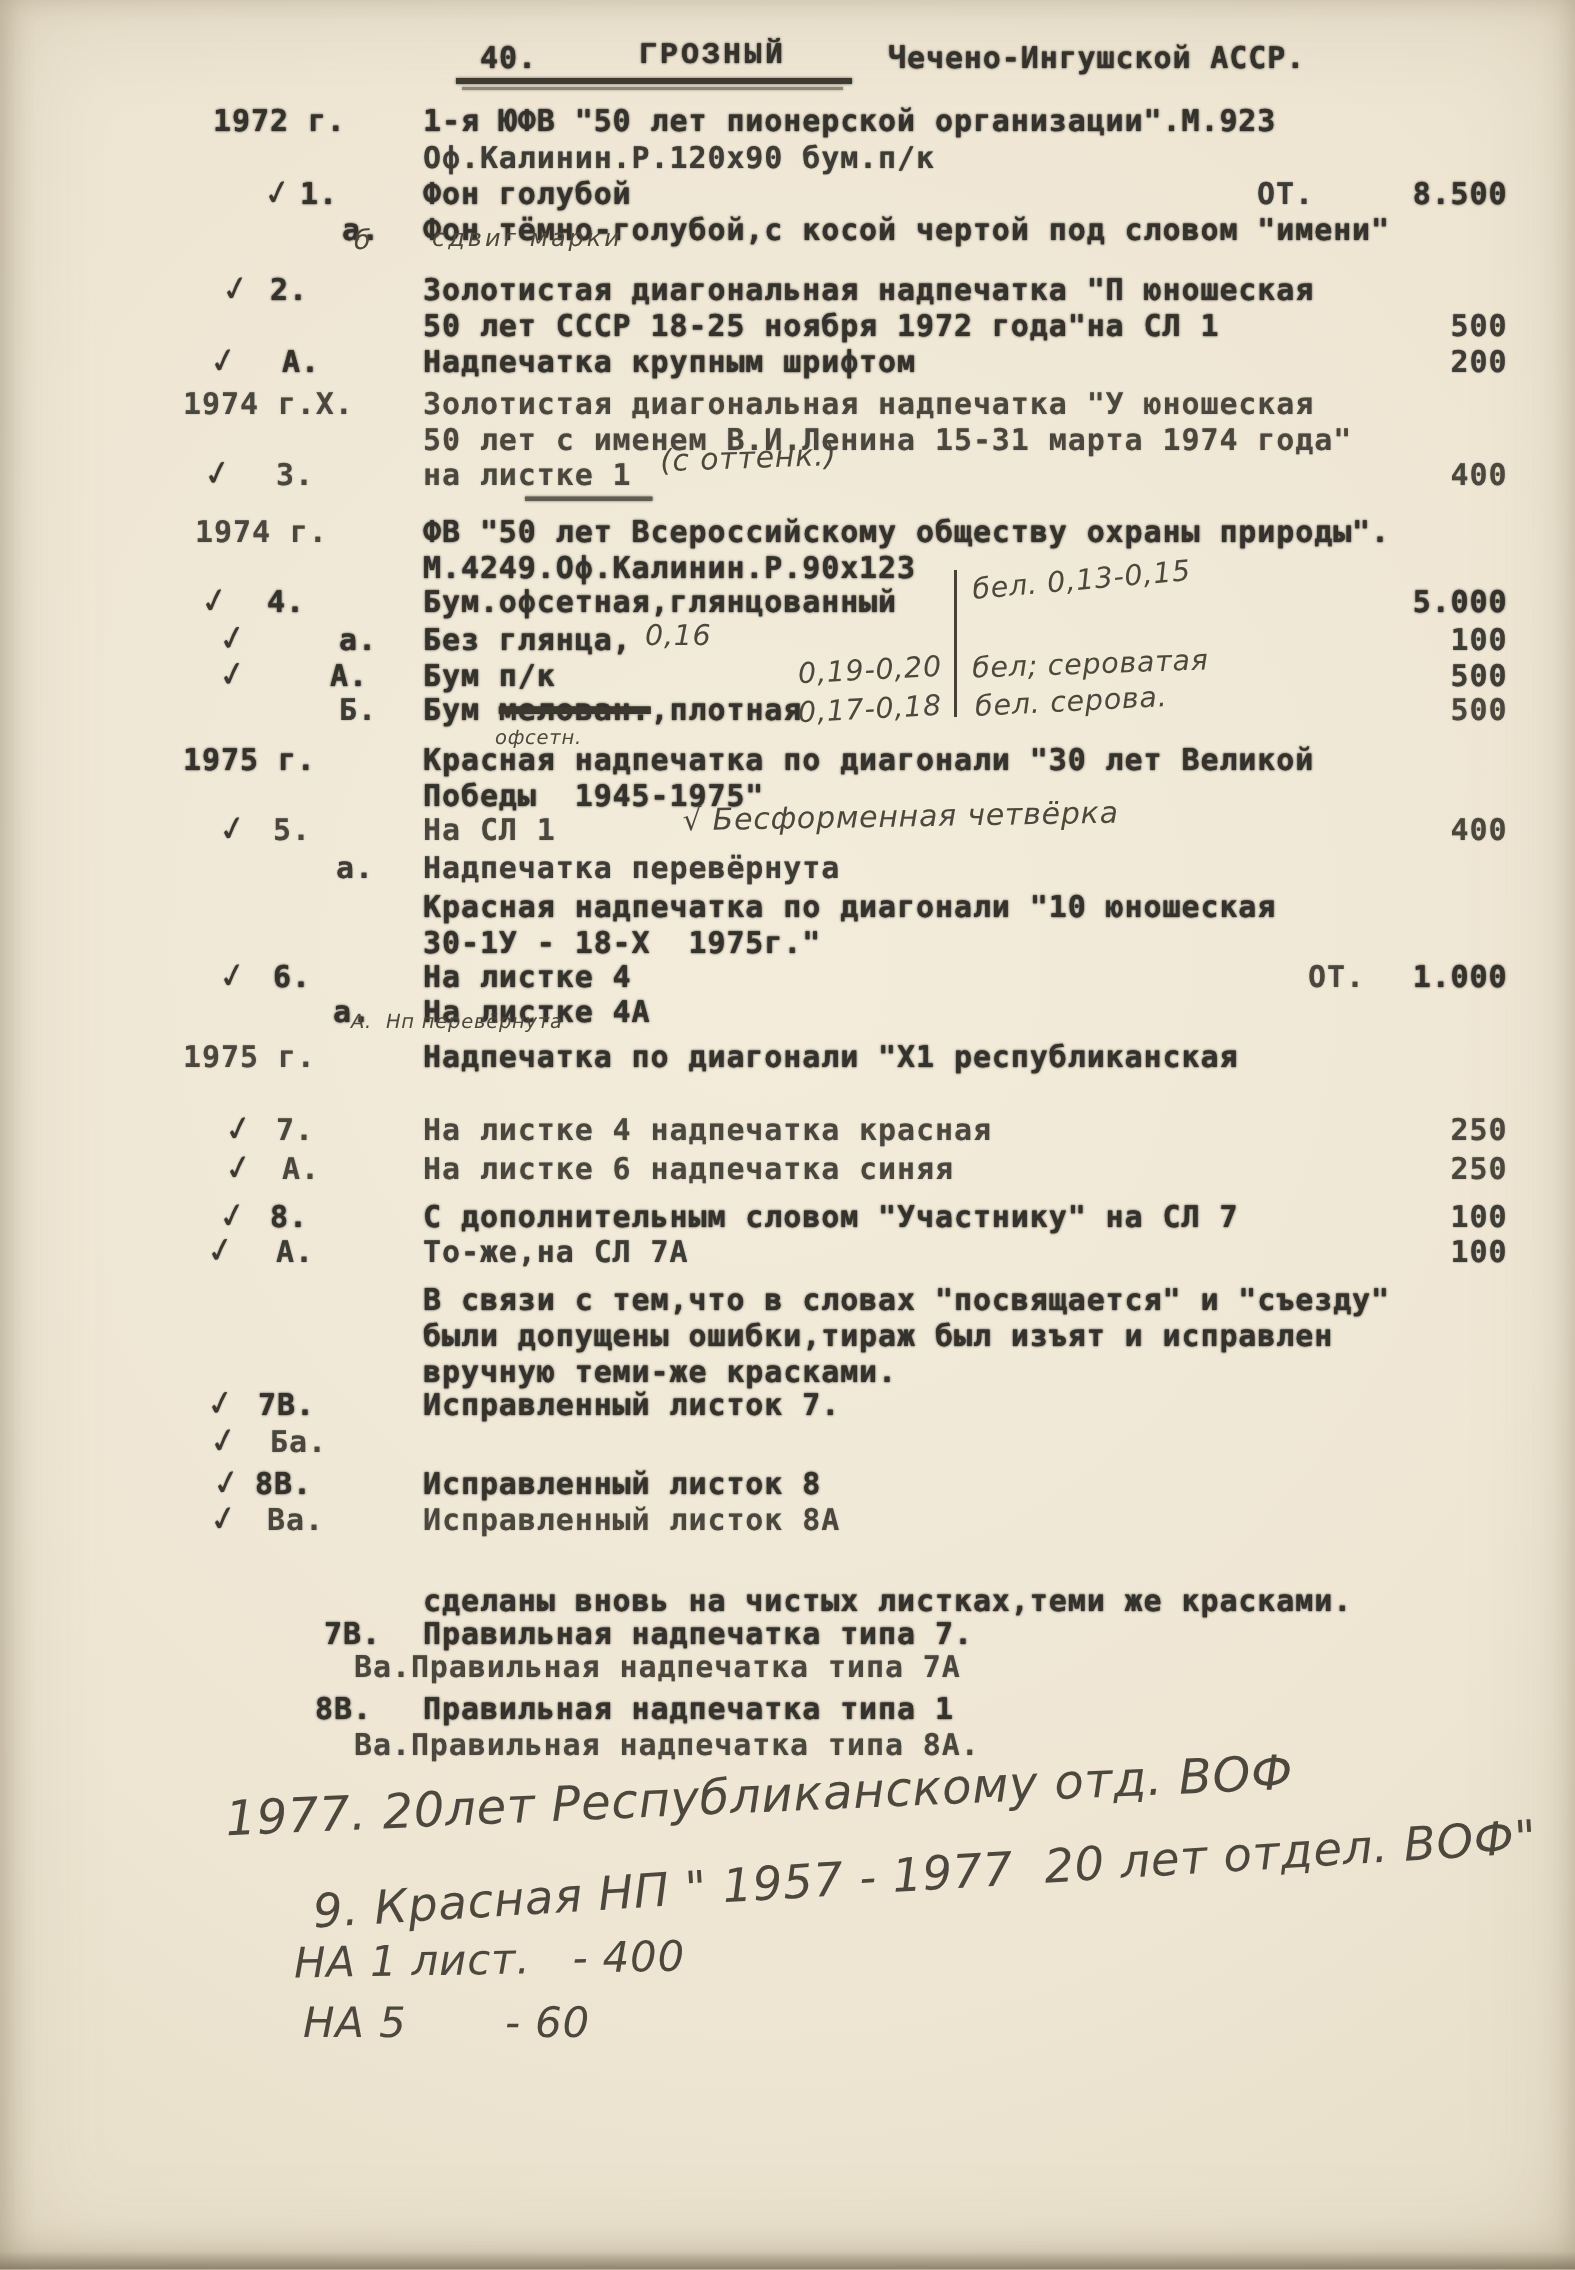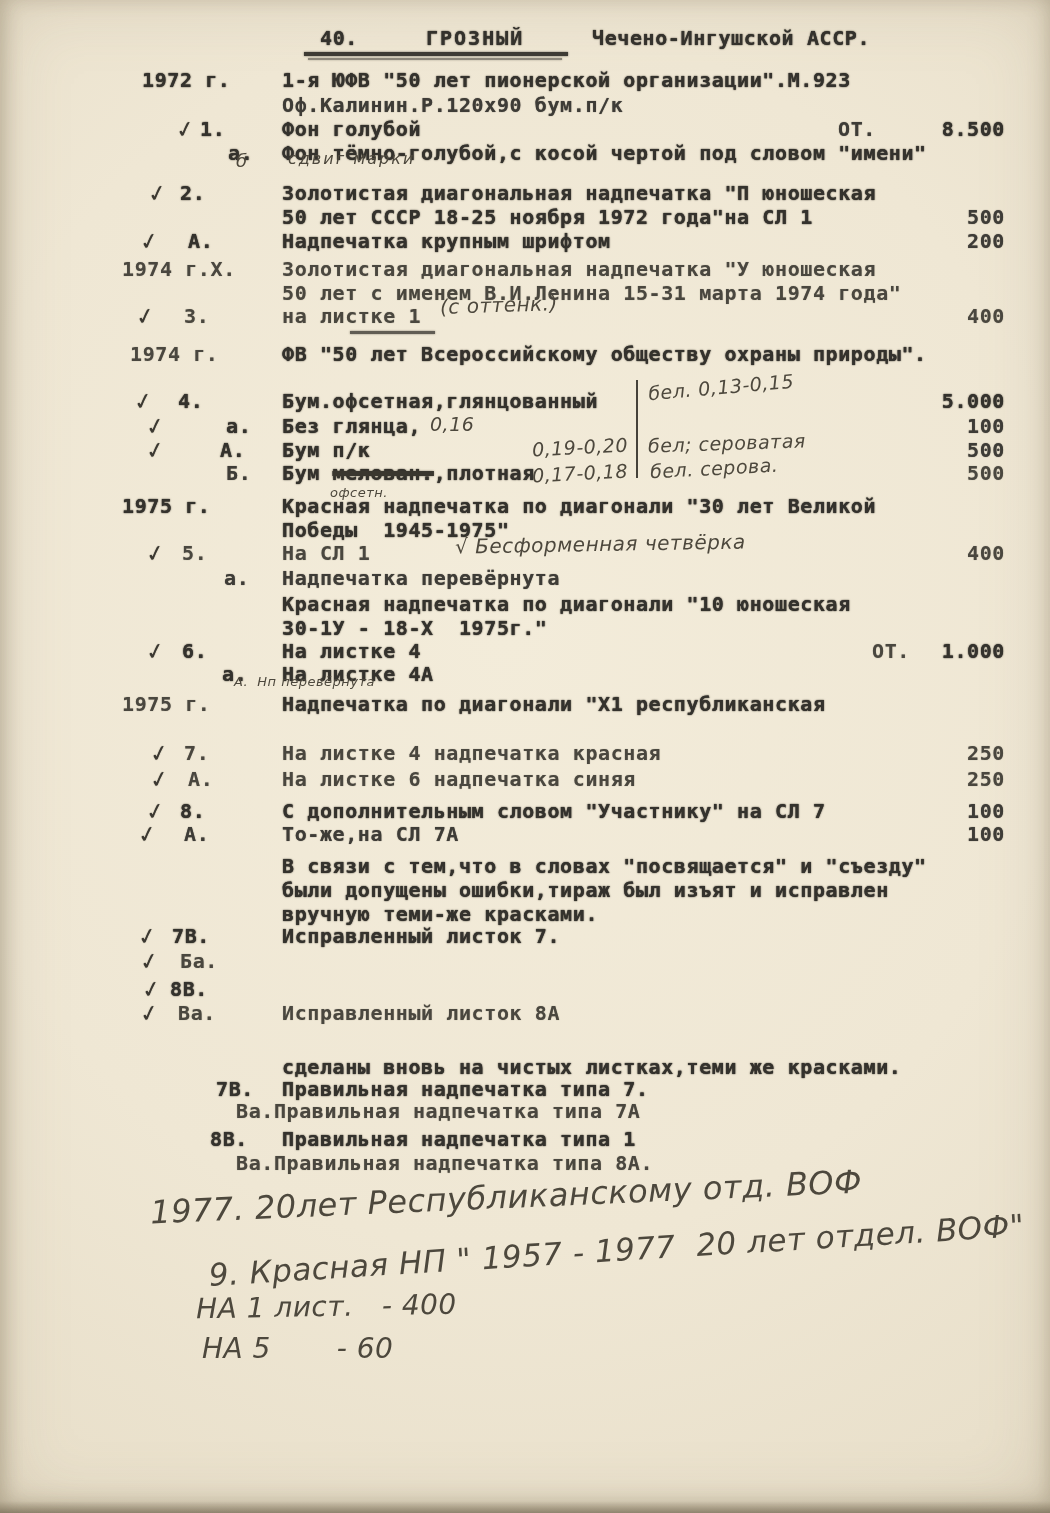--- a/index.html
+++ b/index.html
@@ -25,21 +25,21 @@
     font-size:22px;color:#3b3831;transform:rotate(-10deg) scaleY(1.05);
     text-shadow:0 0 1px rgba(50,46,38,.8);
   }
   .hw{
     position:absolute;white-space:pre;font-family:"DejaVu Sans",sans-serif;font-style:italic;
     color:#4d483d;letter-spacing:.5px;
   }
   .rule{position:absolute;background:#3e3b34;box-shadow:0 0 2px rgba(60,54,44,.8);}
   .vline{position:absolute;width:2px;background:#46423a;}
   .st{text-decoration:line-through;text-decoration-thickness:5px;text-decoration-color:#3a372f;}
-  .hdr{letter-spacing:2px;}
+  .hdr{letter-spacing:2px;font-family:Liberation Mono, monospace;}
 </style>
 </head>
 <body>
 
 <div class="page">
 
   <div class="line" style="top:26px">
     <span class="t hv" style="left:320px">40.</span>
     <span class="t hv hdr" style="left:426px">ГРОЗНЫЙ</span>
     <span class="t hv" style="left:592px">Чечено-Ингушской АССР.</span>
@@ -93,20 +93,23 @@
       <span class="t lt" style="left:184px">3.</span>
       <span class="t lt" style="left:282px">на листке 1</span>
       <span class="t lt pr">400</span>
     </div>
   <div class="rule" style="left:350px;top:331px;width:85px;height:3px;opacity:.8"></div>
 
   <div class="line" style="top:342px">
       <span class="t lt" style="left:130px">1974 г.</span>
       <span class="t hv" style="left:282px">ФВ "50 лет Всероссийскому обществу охраны природы".</span>
     </div>
+  <div class="line" style="top:366px">
+      <span class="t hv" style="left:282px">М.4249.Оф.Калинин.Р.90х123</span>
+    </div>
   <div class="line" style="top:389px">
       <span class="mk" style="left:134px">✓</span>
       <span class="t hv" style="left:178px">4.</span>
       <span class="t hv" style="left:282px">Бум.офсетная,глянцованный</span>
       <span class="t hv pr">5.000</span>
     </div>
   <div class="line" style="top:414px">
       <span class="mk" style="left:146px">✓</span>
       <span class="t hv" style="left:226px">а.</span>
       <span class="t hv" style="left:282px">Без глянца,</span>
@@ -203,20 +206,21 @@
       <span class="t hv" style="left:172px">7В.</span>
       <span class="t hv" style="left:282px">Исправленный листок 7.</span>
     </div>
   <div class="line" style="top:949px">
       <span class="mk" style="left:140px">✓</span>
       <span class="t lt" style="left:180px">Ба.</span>
     </div>
   <div class="line" style="top:977px">
       <span class="mk" style="left:142px">✓</span>
       <span class="t hv" style="left:170px">8В.</span>
+      <span class="t hv" style="left:282px">Исправленный листок 8</span>
     </div>
   <div class="line" style="top:1001px">
       <span class="mk" style="left:140px">✓</span>
       <span class="t lt" style="left:178px">Ва.</span>
       <span class="t lt" style="left:282px">Исправленный листок 8А</span>
     </div>
 
   <div class="line" style="top:1055px">
       <span class="t hv" style="left:282px">сделаны вновь на чистых листках,теми же красками.</span>
     </div>

